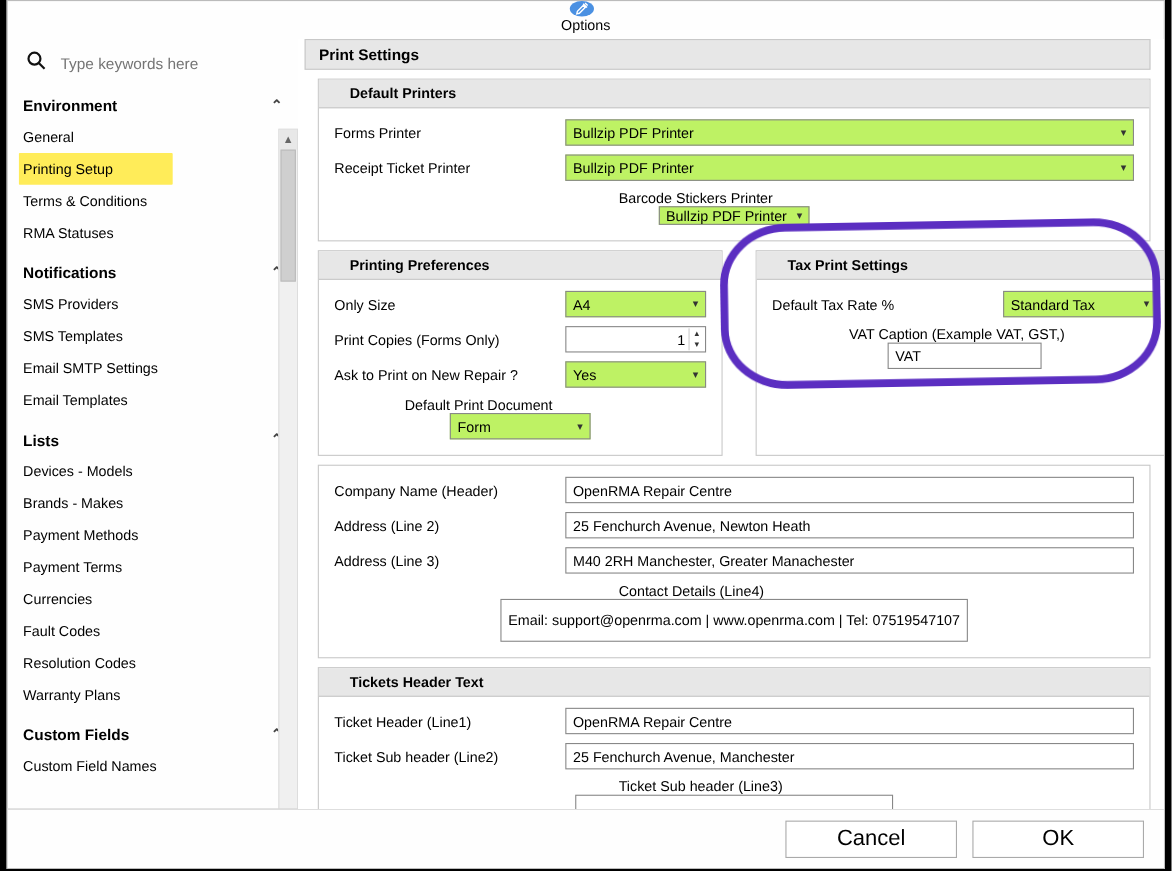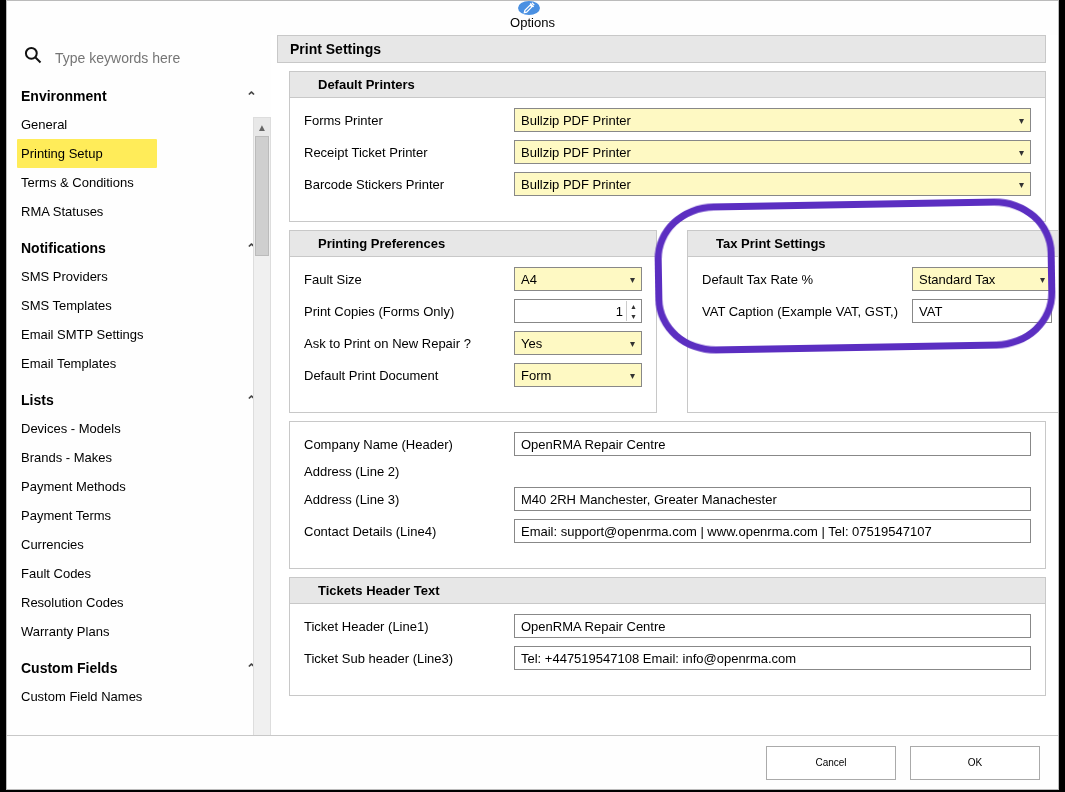--- a/index.html
+++ b/index.html
@@ -12,52 +12,52 @@
 .titlebar .win-btn { width: 46px; height: 32px; display: flex; align-items: center; justify-content: center; color: #555; font-size: 16px; cursor: pointer; }
 .body-area { display: flex; height: calc(100% - 34px - 54px); }
 .sidebar-wrap { width: 264px; padding: 6px 0 0 10px; position: relative; }
 .search-row { display: flex; align-items: center; padding: 4px 6px 12px 6px; }
 .search-row .mag { font-size: 18px; color: #111; margin-right: 10px; }
 .search-row input { border: none; outline: none; font-size: 14px; color: #999; width: 180px; background: transparent; }
 .nav-scroll { width: 244px; height: 650px; overflow: hidden; border-right: 0; position: relative; }
 .nav-vscroll { position: absolute; right: 0; top: 82px; width: 18px; height: 650px; background: #f0f0f0; border: 1px solid #ddd; }
 .nav-vscroll .arrow { height: 18px; display: flex; align-items: center; justify-content: center; font-size: 10px; color: #666; background: #e8e8e8; cursor: pointer; }
 .nav-vscroll .thumb { position: absolute; top: 18px; width: 14px; left: 1px; height: 120px; background: #cfcfcf; border: 1px solid #bbb; }
-.nav-group-hdr { font-weight: 700; font-size: 14px; color: #000; padding: 6px 4px; display: flex; align-items: flex-end; justify-content: space-between; cursor: pointer; }
+.nav-group-hdr { font-weight: 700; font-size: 14px; color: #000; padding: 6px 4px; display: flex; align-items: flex-start; justify-content: space-between; cursor: pointer; }
 .nav-group-hdr .chev { font-size: 13px; color: #444; }
 .nav-item { font-size: 13px; color: #000; padding: 7px 4px; cursor: pointer; }
 .nav-item.highlight { background: #ffec59; width: 140px; border-radius: 1px; }
 .nav-sep { height: 8px; }
 .content { flex: 1; background: #fff; padding: 0; overflow: auto; }
 .page-title-bar { background: #e7e7e7; border: 1px solid #c8c8c8; margin: 0 12px 8px 6px; padding: 5px 12px; font-weight: 700; font-size: 14px; color: #000; }
 .panel { border: 1px solid #c8c8c8; margin: 0 12px 8px 18px; background: #fff; }
 .panel-hdr { background: #e7e7e7; border-bottom: 1px solid #c8c8c8; padding: 5px 28px; font-weight: 700; font-size: 13px; color: #000; }
 .panel-body { padding: 10px 14px 14px 14px; }
 .row2 { display: flex; gap: 30px; margin: 0 12px 8px 18px; }
 .row2 .panel { margin: 0; flex: 1; }
 .field-row { display: flex; align-items: center; margin-bottom: 8px; }
-.field-row:last-child { margin-bottom: 11px; }
+.field-row:last-child { margin-bottom: 0; flex-direction: column; }
 .fld-label { width: 210px; font-size: 13px; color: #000; }
 .fld-label.wide { width: 218px; }
 .fld-input { flex: 1; height: 15px; border: 1px solid #888; font-size: 13px; padding: 11px 6px; display: flex; align-items: center; background: #fff; color: #000; }
-.fld-select { flex: 1; height: 24px; border: 1px solid #888; font-size: 13px; padding: 0 20px 0 6px; position: relative; display: flex; align-items: center; background: #fef9c3; cursor: pointer; }
+.fld-select { flex: 1; height: 24px; border: 1px solid #888; font-size: 13px; padding: 0 20px 0 6px; position: relative; display: flex; align-items: center; background: #bef264; cursor: pointer; }
 .fld-select .caret { position: absolute; right: 6px; top: 50%; transform: translateY(-50%); font-size: 10px; color: #333; }
 .fld-select.small { width: 128px; flex: none; }
 .fld-select.med { width: 140px; flex: none; }
 .fld-spin { width: 128px; height: 24px; border: 1px solid #888; display: flex; align-items: center; justify-content: flex-end; padding-right: 18px; font-size: 13px; position: relative; background: #fff; }
 .fld-spin .spin-btns { position: absolute; right: 1px; top: 1px; bottom: 1px; width: 14px; display: flex; flex-direction: column; }
 .fld-spin .spin-btns div { flex: 1; font-size: 7px; display: flex; align-items: center; justify-content: center; color: #333; cursor: pointer; border-left: 1px solid #ccc; }
 .panel.pprefs .panel-body .field-row .fld-label { width: 210px; }
 .panel.pprefs { flex: 0 0 360px; }
 .panel.pprefs .fld-select.small { width: 128px; }
 .panel.taxp { flex: 1; }
 .panel.taxp .fld-label { width: 210px; }
 .faux-circle { position: absolute; border: 7px solid #5b2ec1; border-radius: 60px / 55px; width: 400px; height: 150px; top: 200px; left: 648px; pointer-events: none; transform: rotate(-1deg); }
 .footer { position: absolute; bottom: 0; left: 0; right: 0; height: 54px; border-top: 1px solid #c8c8c8; display: flex; align-items: center; justify-content: flex-end; padding: 0 18px; gap: 14px; background: #fefefe; }
-.footer .btn { width: 130px; height: 34px; border: 1px solid #aaa; background: #fff; font-size: 10px; display: flex; align-items: center; justify-content: center; cursor: pointer; }
+.footer .btn { width: 156px; height: 34px; border: 1px solid #aaa; background: #fff; font-size: 20px; display: flex; align-items: center; justify-content: center; cursor: pointer; }
 .nav-vscroll .arrow.bottom { position: absolute; bottom: 0; width: 100%; }
 </style>
 </head>
 <body>
 
 <div class="app-frame">
 
   <div class="titlebar">
     <div class="app-icon">
       <svg viewBox="0 0 24 24" fill="none" stroke="#fff" stroke-width="2.2">
@@ -168,21 +168,21 @@
               </div>
           </div>
         </div>
       </div>
 
       <div class="row2">
         <div class="panel pprefs">
           <div class="panel-hdr">Printing Preferences</div>
           <div class="panel-body">
             <div class="field-row">
-              <div class="fld-label">Fault Size</div>
+              <div class="fld-label">Only Size</div>
               <div class="fld-select small">
                   <span>A4</span>
                   <span class="caret">▾</span>
                 </div>
             </div>
             <div class="field-row">
               <div class="fld-label">Print Copies (Forms Only)</div>
               <div class="fld-spin">
                   <span>1</span>
                 <div class="spin-btns">
@@ -227,38 +227,43 @@
       </div>
 
       <div class="panel">
         <div class="panel-body">
           <div class="field-row">
             <div class="fld-label">Company Name (Header)</div>
             <div class="fld-input">OpenRMA Repair Centre</div>
           </div>
           <div class="field-row">
             <div class="fld-label">Address (Line 2)</div>
+            <div class="fld-input">25 Fenchurch Avenue, Newton Heath</div>
           </div>
           <div class="field-row">
             <div class="fld-label">Address (Line 3)</div>
             <div class="fld-input">M40 2RH Manchester, Greater Manachester</div>
           </div>
           <div class="field-row">
             <div class="fld-label">Contact Details (Line4)</div>
             <div class="fld-input">Email: support@openrma.com | www.openrma.com | Tel: 07519547107</div>
           </div>
         </div>
       </div>
 
       <div class="panel">
         <div class="panel-hdr">Tickets Header Text</div>
         <div class="panel-body">
           <div class="field-row">
             <div class="fld-label">Ticket Header (Line1)</div>
             <div class="fld-input">OpenRMA Repair Centre</div>
+          </div>
+          <div class="field-row">
+            <div class="fld-label">Ticket Sub header (Line2)</div>
+            <div class="fld-input">25 Fenchurch Avenue, Manchester</div>
           </div>
           <div class="field-row">
             <div class="fld-label">Ticket Sub header (Line3)</div>
             <div class="fld-input">Tel: +447519547108 Email: info@openrma.com</div>
           </div>
         </div>
       </div>
 
     </div>
   </div>

